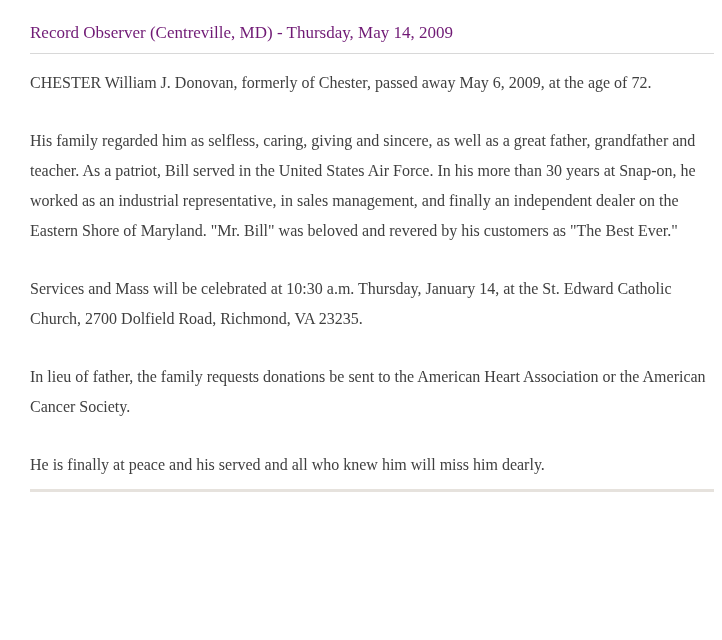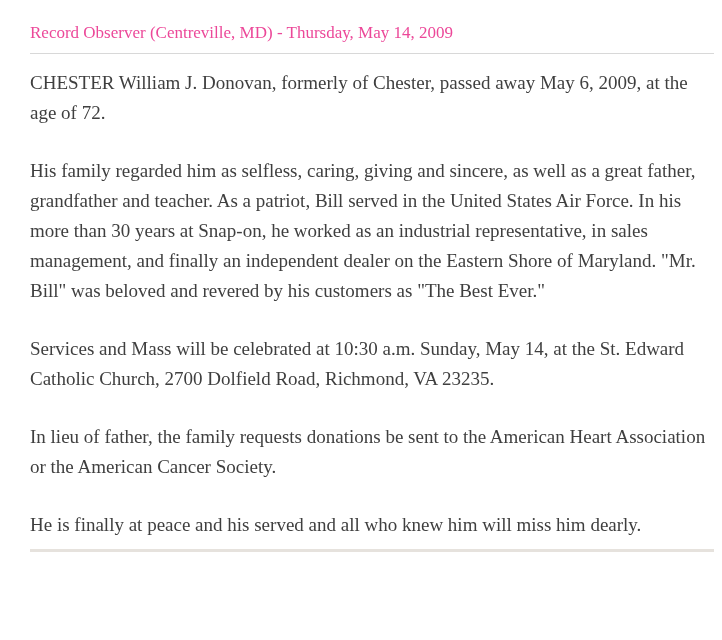--- a/index.html
+++ b/index.html
@@ -17,31 +17,31 @@
   .page {
     width: 722px;
     height: 640px;
     padding: 0 8px 0 30px;
     background: #ffffff;
   }
   .source-header p {
     margin: 18px 0 0 0;
     font-size: 17px;
     line-height: 30px;
-    color: #ec4899;
+    color: #701a75;
   }
   hr.header-divider {
     border: none;
     border-top: 1px solid #d8d8d8;
     margin: 5px 0 0 0;
     height: 0;
   }
   .article p {
     margin: 28px 0 0 0;
-    font-size: 19px;
+    font-size: 16px;
     line-height: 30px;
     color: #3f3f3f;
     text-align: left;
   }
   .article p.first {
     margin-top: 14px;
   }
   hr.footer-divider {
     border: none;
     margin: 9px 0 0 0;
@@ -56,20 +56,20 @@
 
   <div class="source-header">
     <p>Record Observer (Centreville, MD) - Thursday, May 14, 2009</p>
   </div>
 
   <hr class="header-divider">
 
   <div class="article">
     <p class="first">CHESTER William J. Donovan, formerly of Chester, passed away May 6, 2009, at the age of 72.</p>
     <p>His family regarded him as selfless, caring, giving and sincere, as well as a great father, grandfather and teacher. As a patriot, Bill served in the United States Air Force. In his more than 30 years at Snap-on, he worked as an industrial representative, in sales management, and finally an independent dealer on the Eastern Shore of Maryland. "Mr. Bill" was beloved and revered by his customers as "The Best Ever."</p>
-    <p>Services and Mass will be celebrated at 10:30 a.m. Sunday, May 14, at the St. Edward Catholic Church, 2700 Dolfield Road, Richmond, VA 23235.</p>
+    <p>Services and Mass will be celebrated at 10:30 a.m. Thursday, January 14, at the St. Edward Catholic Church, 2700 Dolfield Road, Richmond, VA 23235.</p>
     <p>In lieu of father, the family requests donations be sent to the American Heart Association or the American Cancer Society.</p>
     <p>He is finally at peace and his served and all who knew him will miss him dearly.</p>
   </div>
 
   <hr class="footer-divider">
 
 </div>
 
 </body></html>

